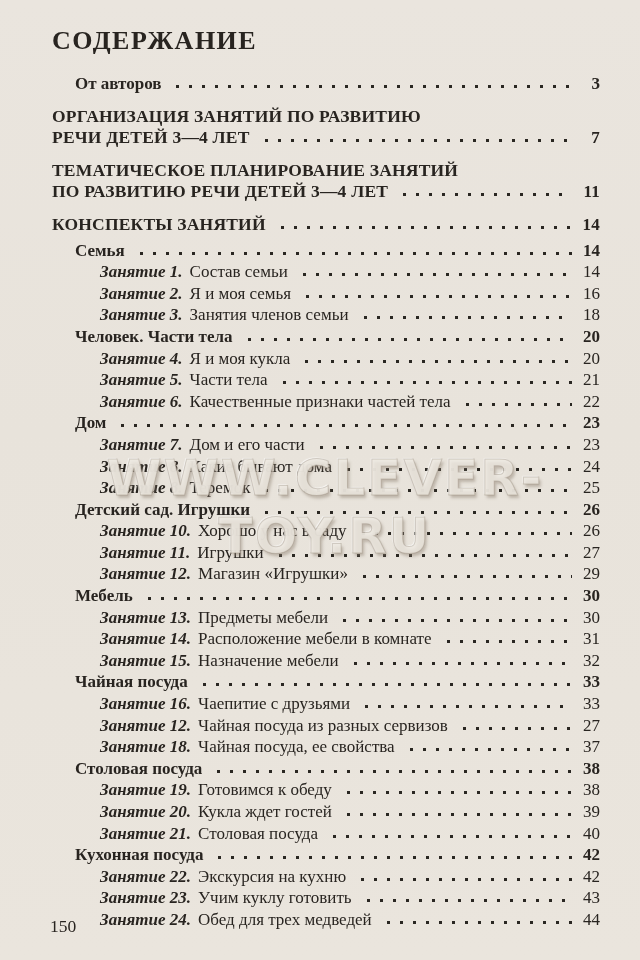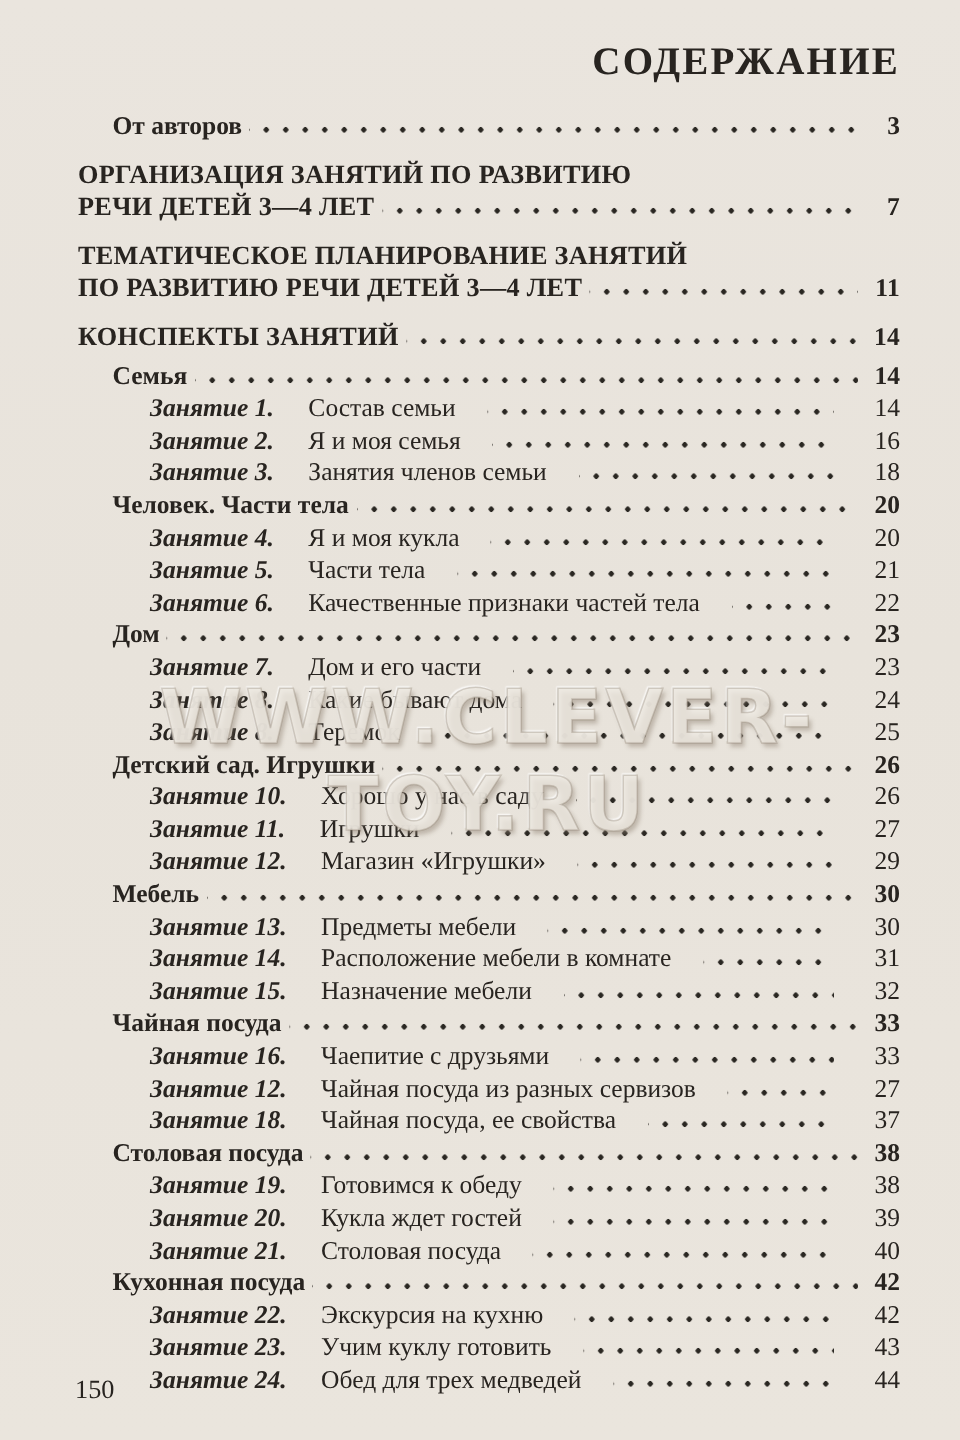--- a/index.html
+++ b/index.html
@@ -11,40 +11,40 @@
     position:relative;
     overflow:hidden;
   }
   .page{
     position:relative;
     width:100%;height:100%;
     box-sizing:border-box;
     padding:20px 40px 0 52px;
   }
   .title{
-    text-align:right;
+    text-align:left;
     font-weight:bold;
     font-size:26px;
     letter-spacing:1.5px;
     margin:6px 0 17px 0;
   }
   .toc{display:block;}
   .row{
     display:flex;
     align-items:baseline;
     line-height:21.6px;
     font-size:17px;
     white-space:nowrap;
   }
   .row.gap{margin-top:11px;}
   .row.smallgap{margin-top:4px;}
   .chapter{font-weight:bold;font-size:17.5px;letter-spacing:0.2px;}
   .author{font-weight:bold;padding-left:23px;}
   .section{font-weight:bold;padding-left:23px;}
-  .lesson{padding-left:48px;gap:16px;}
+  .lesson{padding-left:48px;}
   .prefix{font-style:italic;font-weight:bold;margin-right:7px;}
   .dots{
     flex:1 1 auto;
     min-width:12px;
     height:5px;
     margin-left:5px;
     background-image:radial-gradient(circle,#2a2722 1.6px,rgba(0,0,0,0) 1.9px);
     background-size:13px 5px;
     background-repeat:repeat-x;
     background-position:left 5px bottom 0px;

